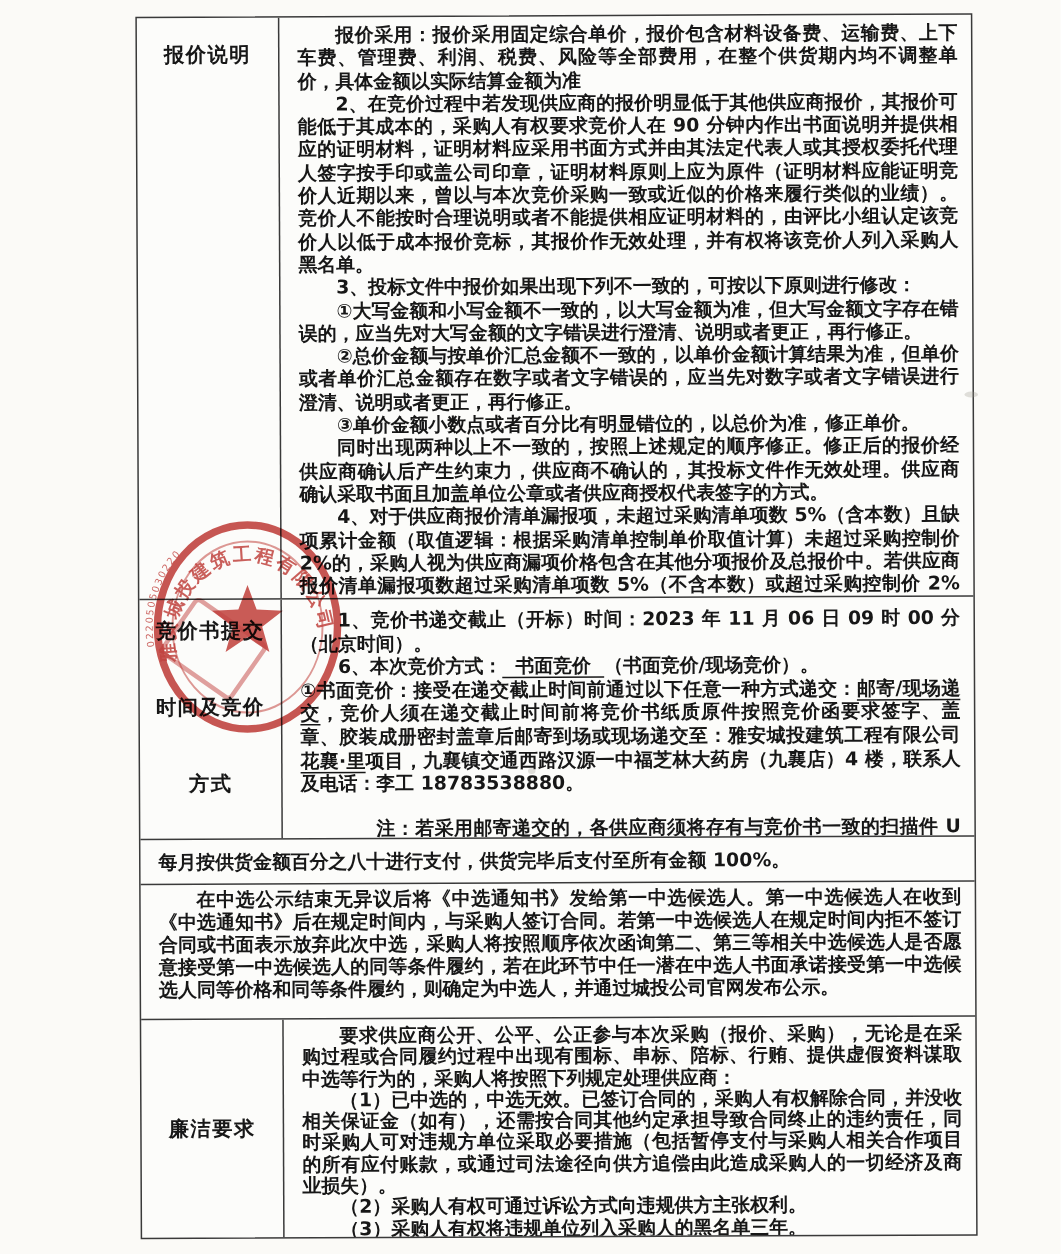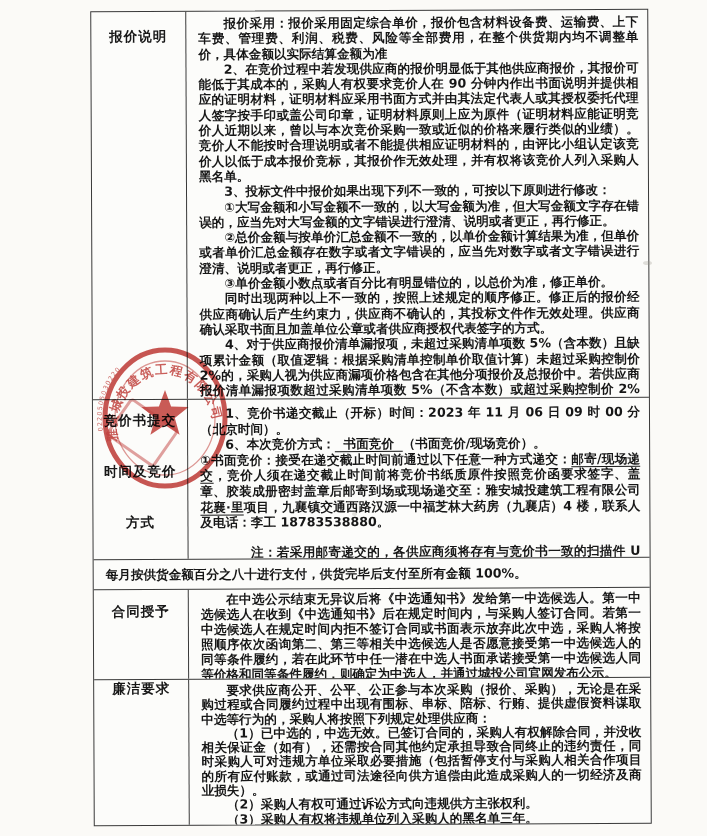--- a/index.html
+++ b/index.html
@@ -25,21 +25,21 @@
     width:95px;flex:0 0 95px;box-sizing:border-box;
     border-right:1.4px solid #3a3a3a;
     display:flex;flex-direction:column;align-items:center;
     font-size:13.5px;font-weight:700;letter-spacing:1px;
     overflow:hidden;
   }
   .r1 .t-head{padding-top:16px}
   .r2 .t-head{padding-top:12px;gap:33px}
   .r3 .t-head{padding-top:11px}
   .r4 .t-head{padding-top:13px}
-  .r5 .t-head{justify-content:flex-start}
+  .r5 .t-head{justify-content:center}
   .t-body{
     flex:1;box-sizing:border-box;
     padding:4px 9px 0 12px;
     font-size:12.6px;font-weight:600;line-height:15.3px;
     text-align:justify;overflow:hidden;
   }
   .r2 .t-body{line-height:15.6px;padding-top:6px}
   .r3 .t-body{padding-top:7px}
   .r4 .t-body{line-height:14.9px;padding-top:3px}
   .r5 .t-body{line-height:14.3px;padding-top:4px}
@@ -90,23 +90,20 @@
           <p class="para" style="text-indent: 0em;"><span>①书面竞价：接受在递交截止时间前通过以下任意一种方式递交：</span><span class="u">邮寄/现场递交</span><span>，竞价人须在递交截止时间前将竞价书纸质原件按照竞价函要求签字、盖章、胶装成册密封盖章后邮寄到场或现场递交至：雅安城投建筑工程有限公司</span><span class="u">花襄·里</span><span>项目，九襄镇交通西路汉源一中福芝林大药房（九襄店）4 楼，联系人及电话：李工 18783538880。</span></p>
           <p class="para gap" style="text-indent: 4em;"><span>注：若采用邮寄递交的，各供应商须将存有与竞价书一致的扫描件 U 盘与竞价书一并封装后进行递交；若为现场递交的，竞价书扫描件 U 盘可单独交由采购人现场拷贝后予以归还。</span></p>
         </div>
       </div>
       <div class="t-row r3">
         <div class="t-body">
           <p class="para" style="text-indent: 0em;"><span>每月按供货金额百分之八十进行支付，供货完毕后支付至所有金额 100%。</span></p>
         </div>
       </div>
       <div class="t-row r4">
-        <div class="t-head">
-          <div class="head-line">合同授予</div>
-        </div>
         <div class="t-body">
           <p class="para" style="text-indent: 2em;"><span>在中选公示结束无异议后将《中选通知书》发给第一中选候选人。第一中选候选人在收到《中选通知书》后在规定时间内，与采购人签订合同。若第一中选候选人在规定时间内拒不签订合同或书面表示放弃此次中选，采购人将按照顺序依次函询第二、第三等相关中选候选人是否愿意接受第一中选候选人的同等条件履约，若在此环节中任一潜在中选人书面承诺接受第一中选候选人同等价格和同等条件履约，则确定为中选人，并通过城投公司官网发布公示。</span></p>
         </div>
       </div>
       <div class="t-row r5">
         <div class="t-head">
           <div class="head-line">廉洁要求</div>
         </div>
         <div class="t-body">
           <p class="para" style="text-indent: 2em;"><span>要求供应商公开、公平、公正参与本次采购（报价、采购），无论是在采购过程或合同履约过程中出现有围标、串标、陪标、行贿、提供虚假资料谋取中选等行为的，采购人将按照下列规定处理供应商：</span></p>

